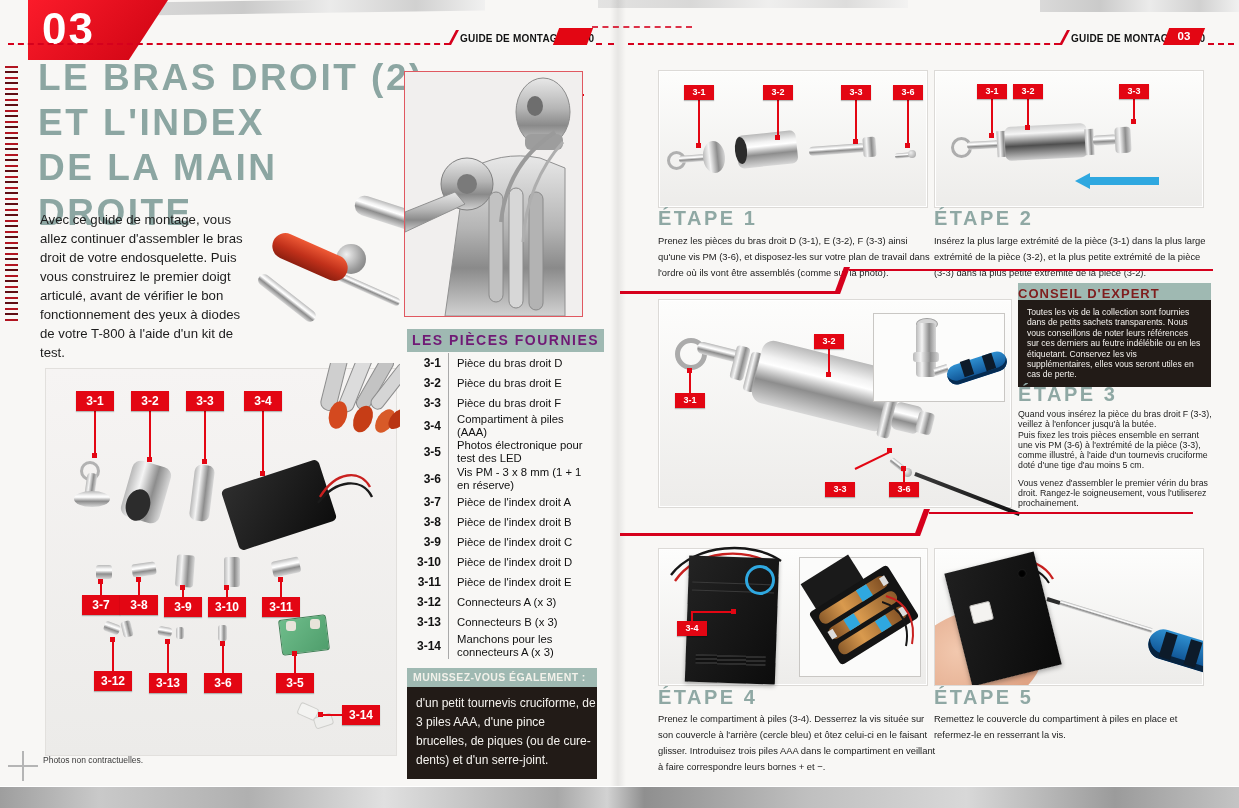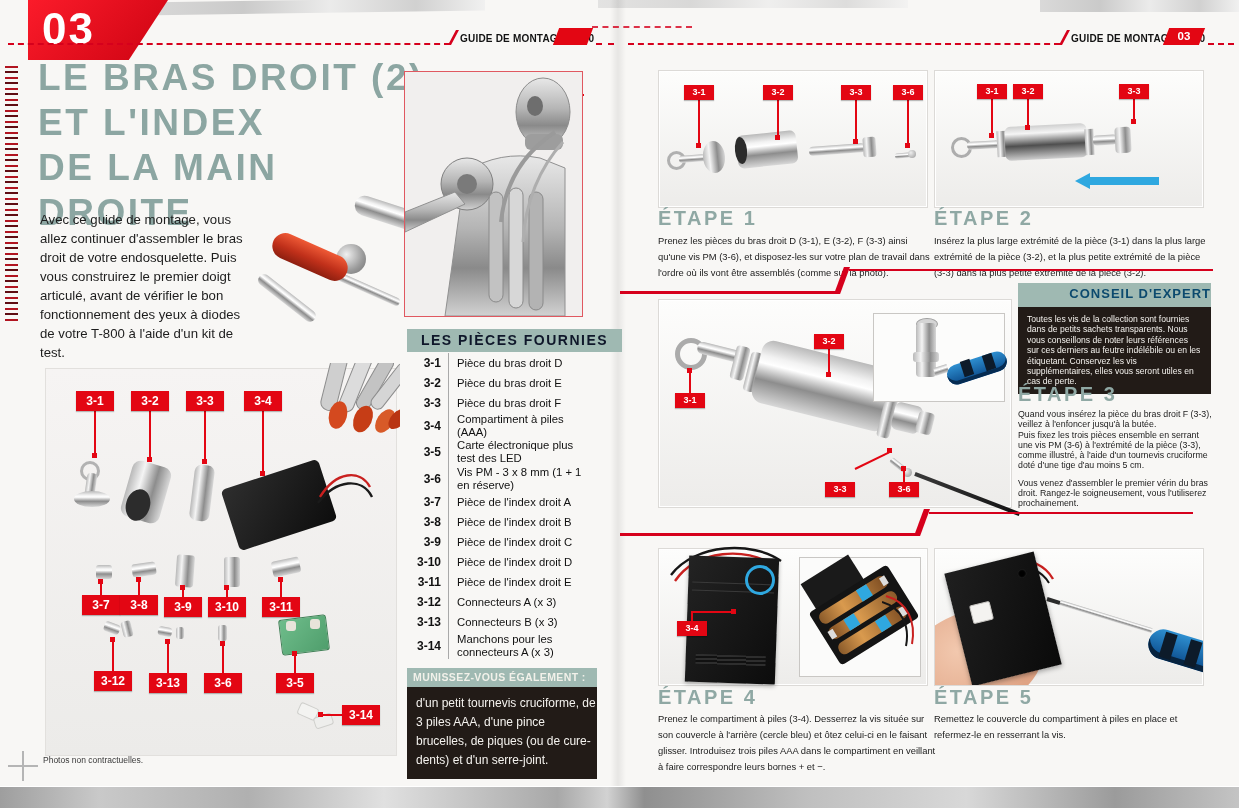--- a/index.html
+++ b/index.html
@@ -17,22 +17,22 @@
             clip-path:polygon(0 0,100% 0,72% 100%,0 100%);}
   .banner03 span{display:block;padding:4px 0 0 14px;font-size:44px;font-weight:700;color:#fff;letter-spacing:2px;}
   .stripes{position:absolute;left:5px;top:66px;width:13px;height:258px;
            background:repeating-linear-gradient(to bottom,#b11420 0 2px,rgba(0,0,0,0) 2px 5px,#5f0c12 5px 7px,rgba(0,0,0,0) 7px 11px);}
   
   .main-title{position:absolute;left:38px;top:55px;font-size:37px;line-height:45px;font-weight:700;
               letter-spacing:2.5px;color:#8ca6a2;}
   .intro{position:absolute;left:40px;top:210px;width:212px;font-size:13.2px;line-height:19px;color:#1d1d1d;}
   
   .sage-bar{background:#9fb9b2;}
-  .pieces-hdr{position:absolute;left:407px;top:329px;width:215px;height:23px;line-height:23px;
-              text-align:center;color:#0f172a;font-weight:700;font-size:14px;letter-spacing:1.5px;}
+  .pieces-hdr{position:absolute;left:407px;top:329px;width:197px;height:23px;line-height:23px;
+              text-align:center;color:#701a75;font-weight:700;font-size:14px;letter-spacing:1.5px;}
   .plist{position:absolute;left:407px;top:353px;width:187px;}
   .prow{display:flex;min-height:20px;}
   .prow.d{min-height:27px;}
   .pnum{width:34px;display:flex;align-items:center;justify-content:flex-end;padding-right:7px;
         font-weight:700;font-size:12px;color:#111;}
   .plab{flex:1;border-left:1px solid #a9a9a9;padding-left:8px;display:flex;align-items:center;
         font-size:11.3px;line-height:12.6px;color:#111;}
   .dark-box{background:#221b17;color:#f4f2ee;}
   .mun-hdr{height:19px;line-height:19px;padding-left:6px;font-weight:700;font-size:10.5px;
            letter-spacing:.4px;color:#f2f1ea;}
@@ -46,22 +46,22 @@
   .chip.lg{width:38px;height:20px;line-height:20px;font-size:12px;}
   .cline{position:absolute;background:#e30613;z-index:5;}
   .cdot{position:absolute;width:5px;height:5px;background:#e30613;z-index:5;}
   .metal{background:linear-gradient(to bottom,#b9b9b9 0%,#f2f2f2 26%,#ffffff 38%,#8d8d8d 64%,#d8d8d8 100%);}
   .metal-v{background:linear-gradient(to right,#b9b9b9 0%,#f4f4f4 30%,#8d8d8d 66%,#d8d8d8 100%);}
   .bit{position:absolute;border-radius:3px;}
   
   .step-h{position:absolute;font-weight:700;font-size:20px;letter-spacing:2.5px;color:#8fa8a4;}
   .step-p{position:absolute;font-size:9.4px;line-height:16px;color:#1b1b1b;}
   .step-p-sm{font-size:8.8px;line-height:10.3px;color:#1b1b1b;margin:0;}
-  .conseil-hdr{height:24px;line-height:22px;text-align:right;font-weight:700;font-size:13px;
-               letter-spacing:1px;color:#0c4a6e;}
+  .conseil-hdr{height:17px;line-height:22px;text-align:left;font-weight:700;font-size:13px;
+               letter-spacing:1px;color:#7f1d1d;}
   .conseil-body{padding:7px 9px;font-size:8.6px;line-height:10.4px;}
   .redseg{position:absolute;background:#d6001c;}
   .reddiag{position:absolute;background:#d6001c;clip-path:polygon(62% 0,100% 0,38% 100%,0 100%);}
   .plus-r{position:absolute;background:#e30613;}
   .plus-g{position:absolute;background:#b5b5b5;}
   .footnote{position:absolute;left:43px;top:755px;font-size:8.5px;color:#3a3a3a;}
   .fold{position:absolute;left:610px;top:0;width:16px;height:786px;
         background:linear-gradient(90deg,rgba(0,0,0,0),rgba(0,0,0,.07),rgba(0,0,0,0));}
   .bottombar{position:absolute;left:0;top:786px;width:1239px;height:22px;border-top:1px solid #fff;
      background:linear-gradient(90deg,#9e9e9e,#c9c9c9 8%,#b0b0b0 20%,#e0e0e0 31%,#a8a8a8 45%,#d2d2d2 49%,#8f8f8f 52%,#bfbfbf 65%,#d8d8d8 78%,#9b9b9b 90%,#c4c4c4);}
@@ -243,21 +243,21 @@
     <div class="prow">
         <div class="pnum">3-3</div>
         <div class="plab">Pièce du bras droit F</div>
       </div>
     <div class="prow">
         <div class="pnum">3-4</div>
         <div class="plab">Compartiment à piles (AAA)</div>
       </div>
     <div class="prow d">
         <div class="pnum">3-5</div>
-        <div class="plab">Carte électronique plus test des LED</div>
+        <div class="plab">Photos électronique pour test des LED</div>
       </div>
     <div class="prow d">
         <div class="pnum">3-6</div>
         <div class="plab">Vis PM - 3 x 8 mm (1 + 1 en réserve)</div>
       </div>
     <div class="prow">
         <div class="pnum">3-7</div>
         <div class="plab">Pièce de l'index droit A</div>
       </div>
     <div class="prow">

